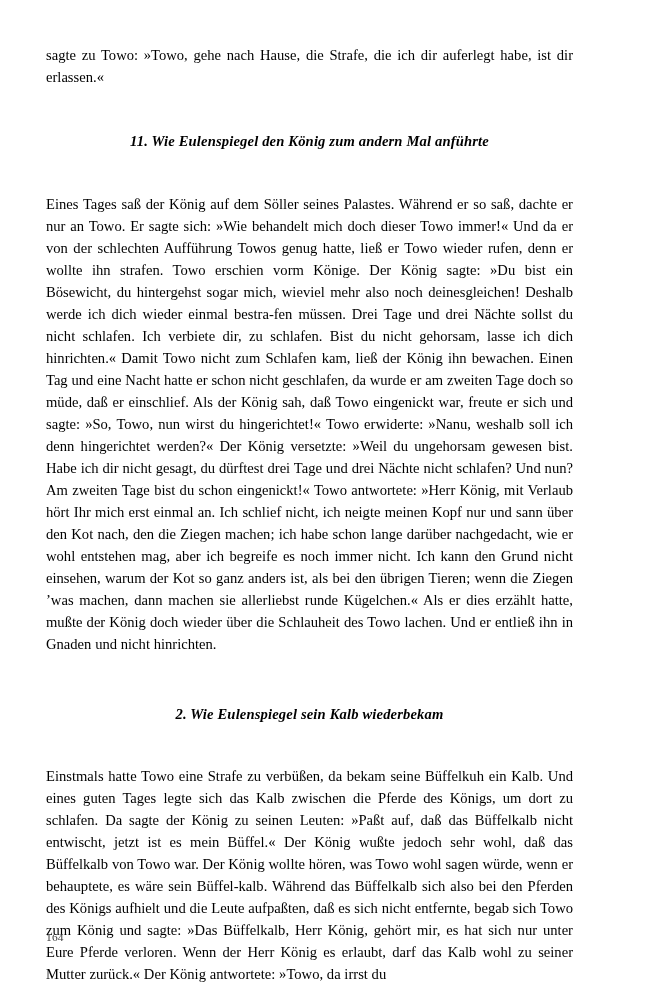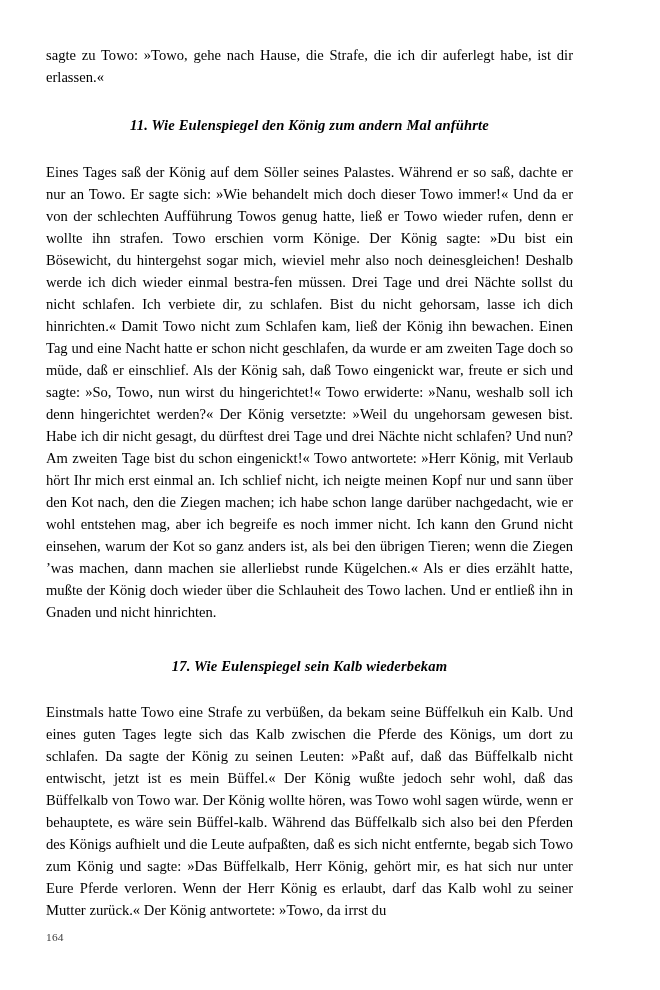--- a/index.html
+++ b/index.html
@@ -40,21 +40,21 @@
     text-justify: inter-word;
     hyphens: manual;
     -webkit-hyphens: manual;
     letter-spacing: 0.0px;
     word-spacing: 0.1px;
   }
 
   
 
   h2.chapter-heading {
-    margin: 0;
+    margin: 16px;
     font-size: 14.6px;
     line-height: 22.0px;
     font-weight: bold;
     font-style: italic;
     text-align: center;
     letter-spacing: 0.15px;
   }
 
   .gap-after-par-1 { height: 26px; }
   .gap-after-head-1 { height: 25px; }
@@ -84,21 +84,21 @@
     <div class="gap-after-par-1"></div>
 
     <h2 class="chapter-heading">11. Wie Eulenspiegel den König zum andern Mal anführte</h2>
 
     <div class="gap-after-head-1"></div>
 
     <p class="body-par">Eines Tages saß der König auf dem Söller seines Palastes. Während er so saß, dachte er nur an Towo. Er sagte sich: »Wie behandelt mich doch dieser Towo immer!« Und da er von der schlechten Aufführung Towos genug hatte, ließ er Towo wieder rufen, denn er wollte ihn strafen. Towo erschien vorm Könige. Der König sagte: »Du bist ein Bösewicht, du hintergehst sogar mich, wieviel mehr also noch deinesgleichen! Deshalb werde ich dich wieder einmal bestra-fen müssen. Drei Tage und drei Nächte sollst du nicht schlafen. Ich verbiete dir, zu schlafen. Bist du nicht gehorsam, lasse ich dich hinrichten.« Damit Towo nicht zum Schlafen kam, ließ der König ihn bewachen. Einen Tag und eine Nacht hatte er schon nicht geschlafen, da wurde er am zweiten Tage doch so müde, daß er einschlief. Als der König sah, daß Towo eingenickt war, freute er sich und sagte: »So, Towo, nun wirst du hingerichtet!« Towo erwiderte: »Nanu, weshalb soll ich denn hingerichtet werden?« Der König versetzte: »Weil du ungehorsam gewesen bist. Habe ich dir nicht gesagt, du dürftest drei Tage und drei Nächte nicht schlafen? Und nun? Am zweiten Tage bist du schon eingenickt!« Towo antwortete: »Herr König, mit Verlaub hört Ihr mich erst einmal an. Ich schlief nicht, ich neigte meinen Kopf nur und sann über den Kot nach, den die Ziegen machen; ich habe schon lange darüber nachgedacht, wie er wohl entstehen mag, aber ich begreife es noch immer nicht. Ich kann den Grund nicht einsehen, warum der Kot so ganz anders ist, als bei den übrigen Tieren; wenn die Ziegen ’was machen, dann machen sie allerliebst runde Kügelchen.« Als er dies erzählt hatte, mußte der König doch wieder über die Schlauheit des Towo lachen. Und er entließ ihn in Gnaden und nicht hinrichten.</p>
 
     <div class="gap-after-par-2"></div>
 
-    <h2 class="chapter-heading">17. Wie Eulenspiegel sein Kalb wiederbekam</h2>
+    <h2 class="chapter-heading">2. Wie Eulenspiegel sein Kalb wiederbekam</h2>
 
     <div class="gap-after-head-2"></div>
 
     <p class="body-par">Einstmals hatte Towo eine Strafe zu verbüßen, da bekam seine Büffelkuh ein Kalb. Und eines guten Tages legte sich das Kalb zwischen die Pferde des Königs, um dort zu schlafen. Da sagte der König zu seinen Leuten: »Paßt auf, daß das Büffelkalb nicht entwischt, jetzt ist es mein Büffel.« Der König wußte jedoch sehr wohl, daß das Büffelkalb von Towo war. Der König wollte hören, was Towo wohl sagen würde, wenn er behauptete, es wäre sein Büffel-kalb. Während das Büffelkalb sich also bei den Pferden des Königs aufhielt und die Leute aufpaßten, daß es sich nicht entfernte, begab sich Towo zum König und sagte: »Das Büffelkalb, Herr König, gehört mir, es hat sich nur unter Eure Pferde verloren. Wenn der Herr König es erlaubt, darf das Kalb wohl zu seiner Mutter zurück.« Der König antwortete: »Towo, da irrst du</p>
 
   </div>
 
   <div class="folio">164</div>
 
 </div>

